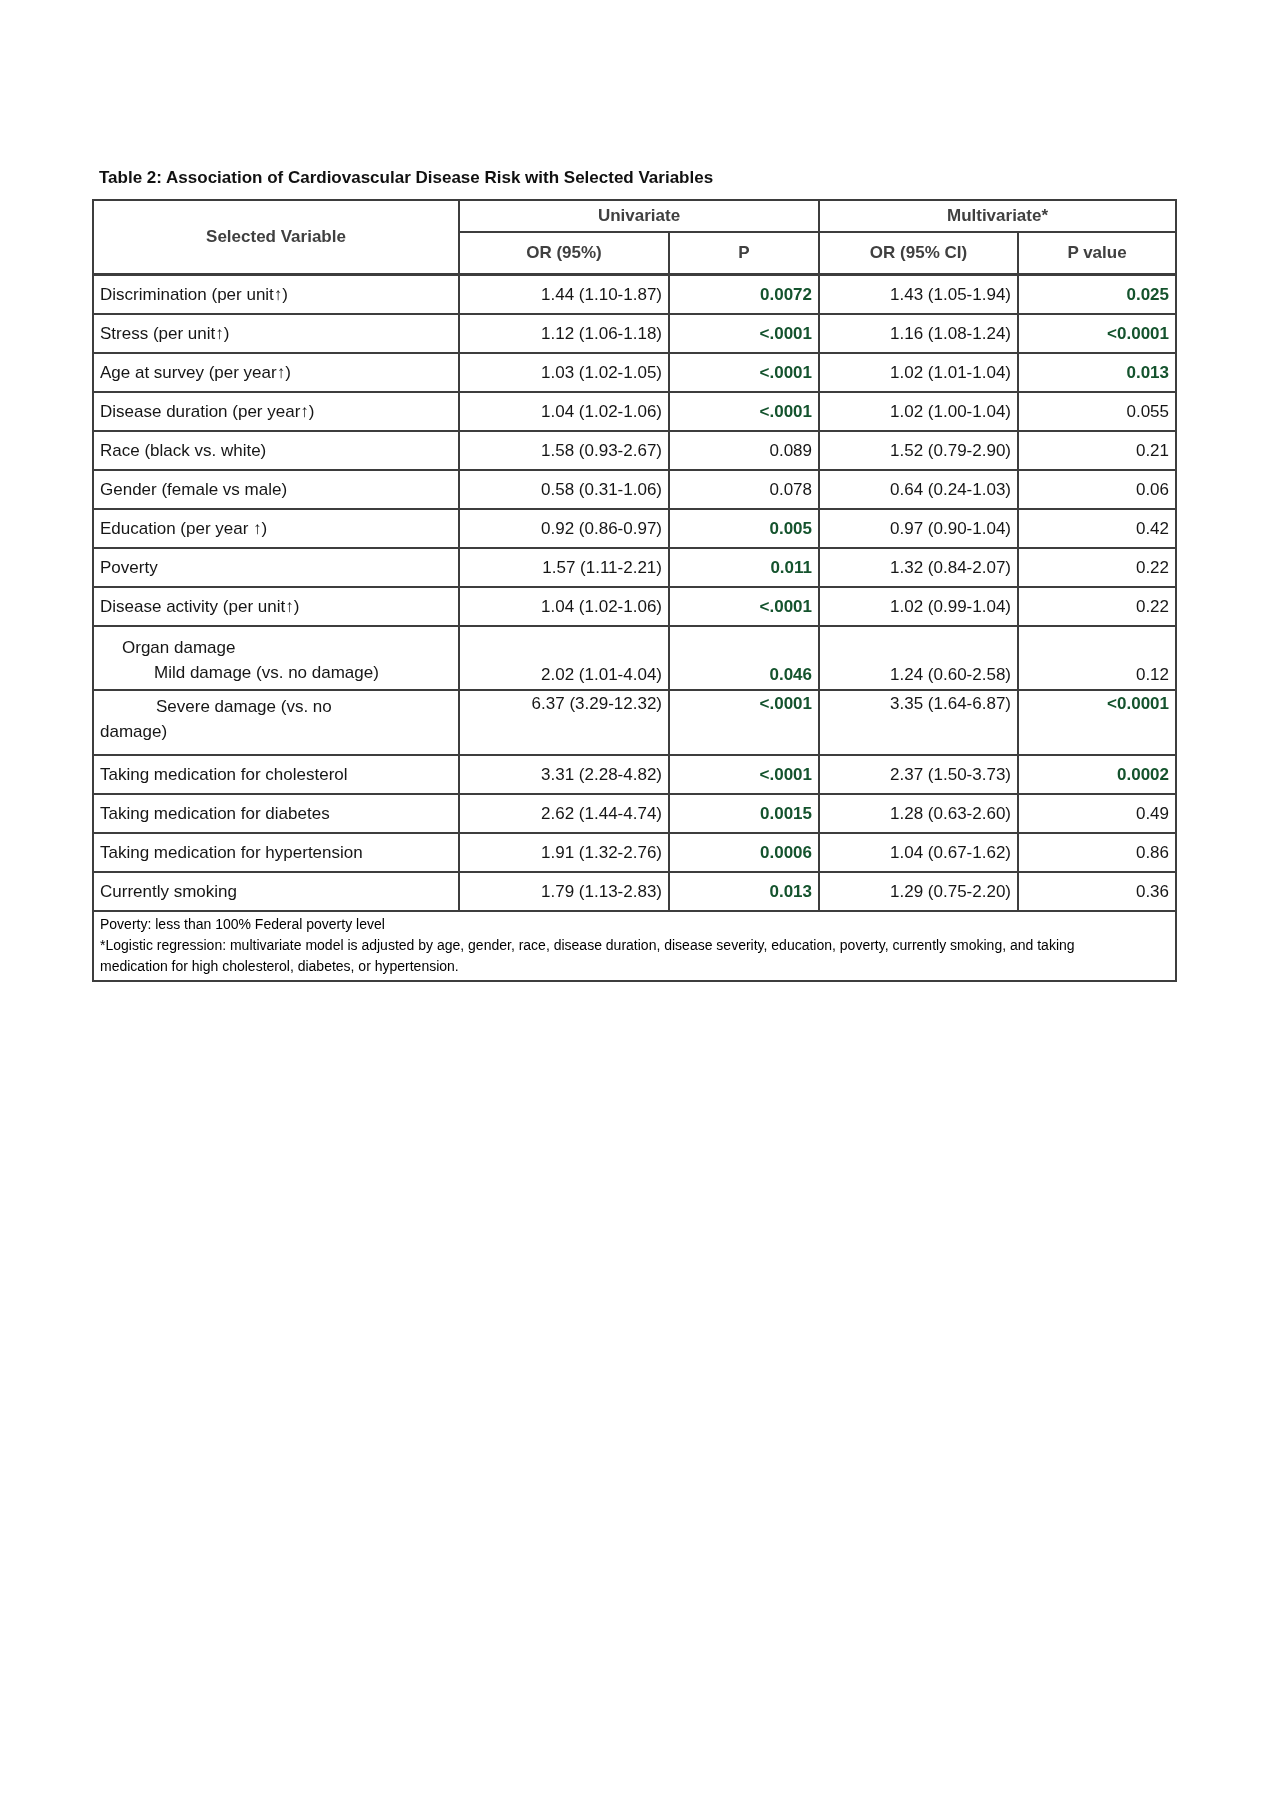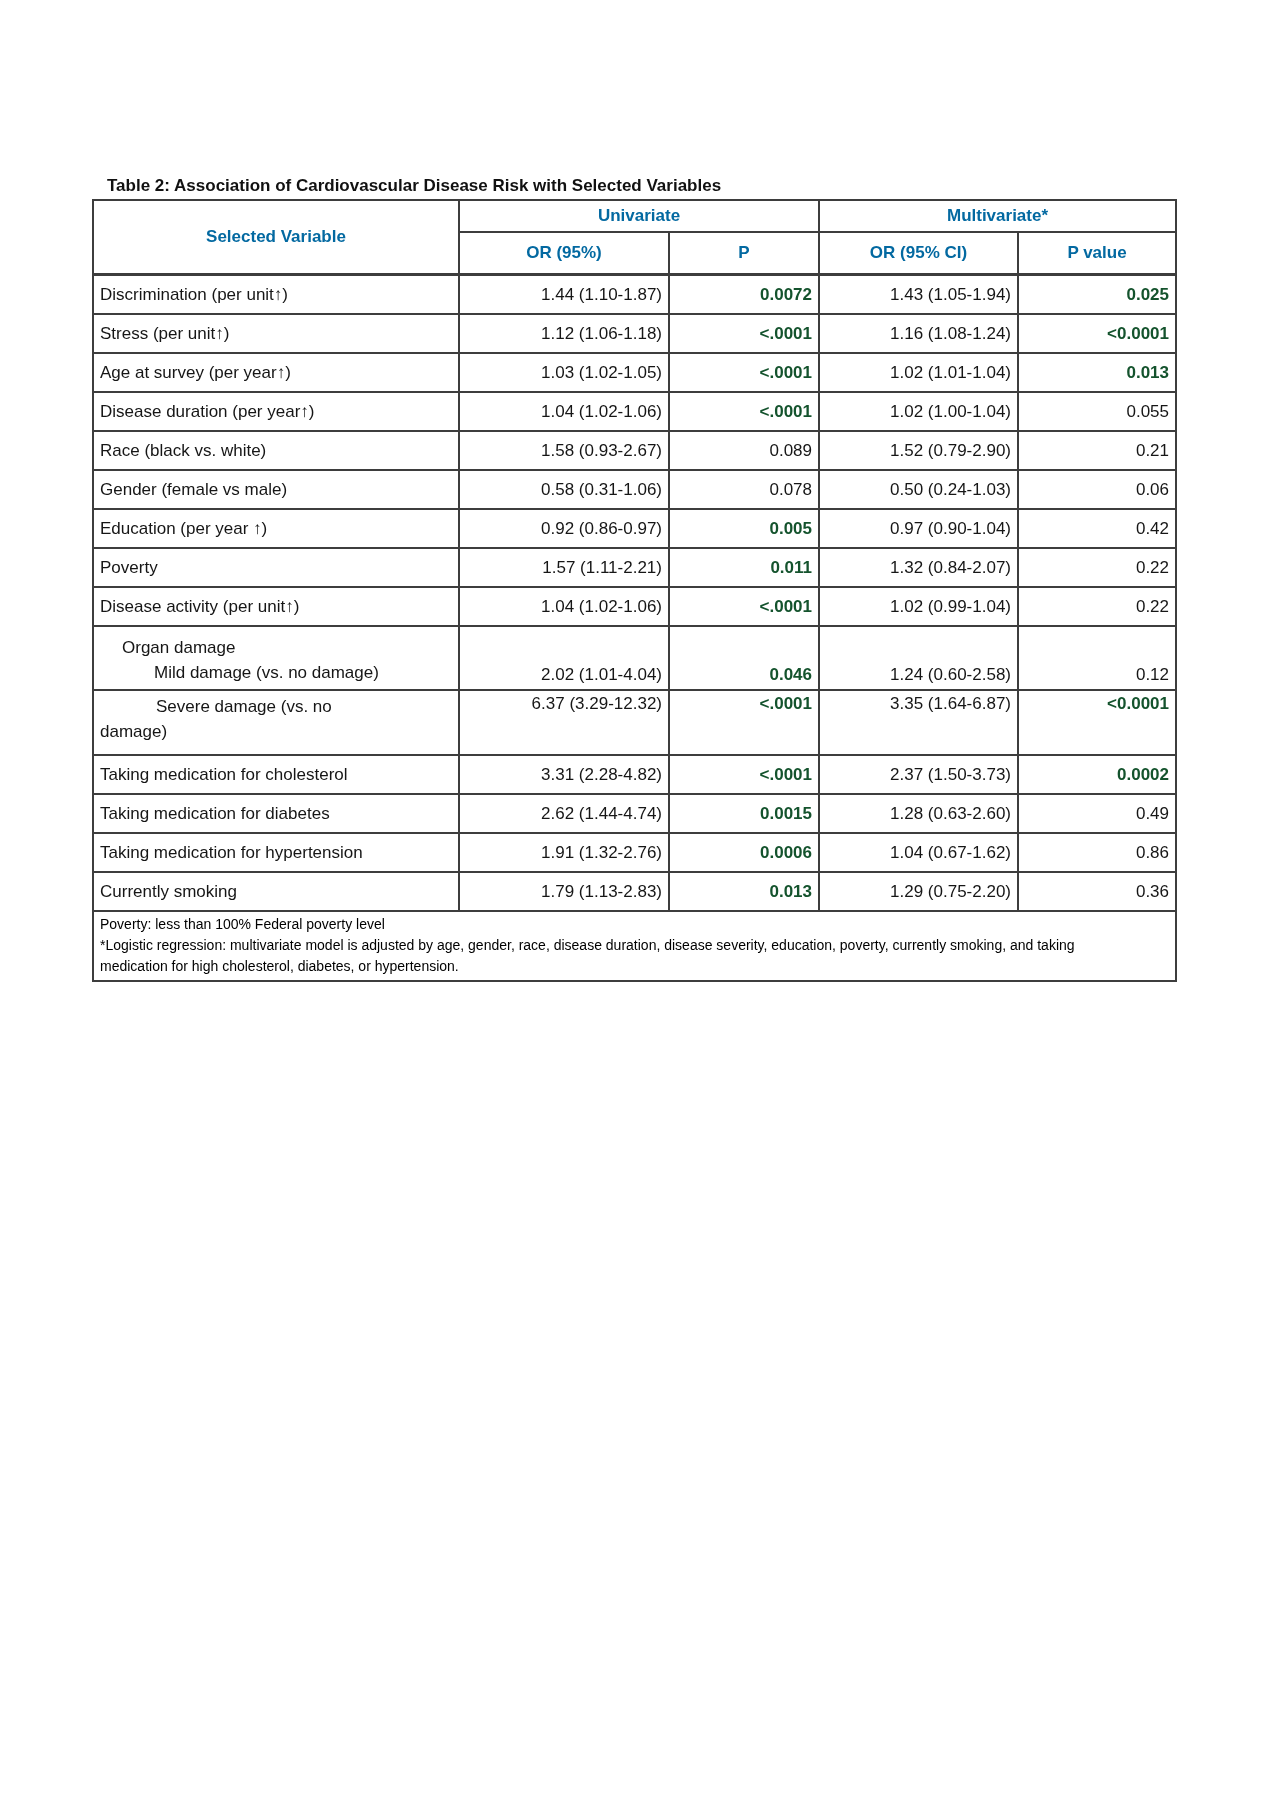--- a/index.html
+++ b/index.html
@@ -9,42 +9,42 @@
     height: 1813px;
     background: #ffffff;
     font-family: "Liberation Sans", sans-serif;
     color: #1b1b1b;
     overflow: hidden;
   }
   .title {
     position: absolute;
     left: 99px;
     top: 168px;
-    margin: 8px;
+    margin: 0;
     font-size: 17px;
     font-weight: bold;
     color: #111111;
     white-space: nowrap;
   }
   table.results {
     position: absolute;
     left: 92px;
     top: 199px;
     width: 1083px;
     border-collapse: collapse;
     table-layout: fixed;
     font-size: 17px;
     color: #161616;
   }
   table.results th, table.results td {
     border: 2px solid #3d3d3d;
     padding: 2px 6px;
     overflow: hidden;
   }
-  thead th { font-weight: bold; text-align: center; color: #0369a1; }
+  thead th { font-weight: bold; text-align: center; color: #404040; }
   tr.h-group th { height: 26px; }
   tr.h-sub th { height: 36px; }
   thead { border-bottom: 3px solid #3d3d3d; }
   th.c-var-h { vertical-align: middle; }
   tbody td { height: 33px; vertical-align: middle; }
   td.c-var { text-align: left; padding-left: 7px; }
   td.c-num { text-align: right; }
   td.c-num.b { font-weight: bold; color: #14532d; }
   tr.r-organ td { height: 56px; padding-left: 28px; }
   tr.r-severe td { height: 58px; }
@@ -125,21 +125,21 @@
           <td class="c-var">Race (black vs. white)</td>
           <td class="c-num">1.58 (0.93-2.67)</td>
           <td class="c-num">0.089</td>
           <td class="c-num">1.52 (0.79-2.90)</td>
           <td class="c-num">0.21</td>
         </tr>
         <tr>
           <td class="c-var">Gender (female vs male)</td>
           <td class="c-num">0.58 (0.31-1.06)</td>
           <td class="c-num">0.078</td>
-          <td class="c-num">0.50 (0.24-1.03)</td>
+          <td class="c-num">0.64 (0.24-1.03)</td>
           <td class="c-num">0.06</td>
         </tr>
         <tr>
           <td class="c-var">Education (per year ↑)</td>
           <td class="c-num">0.92 (0.86-0.97)</td>
           <td class="c-num b">0.005</td>
           <td class="c-num">0.97 (0.90-1.04)</td>
           <td class="c-num">0.42</td>
         </tr>
         <tr>

